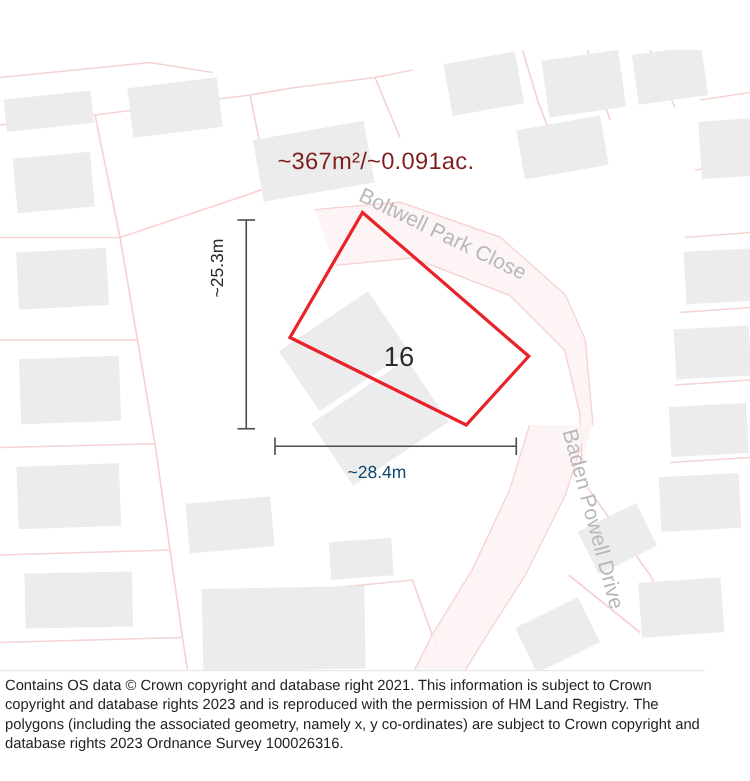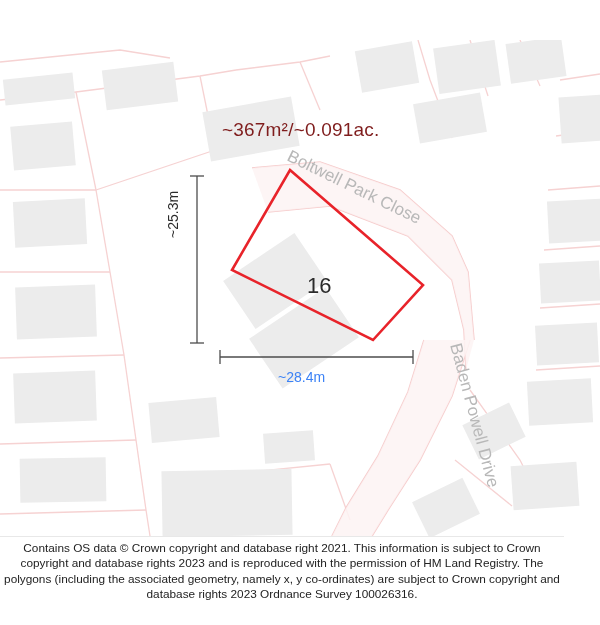--- a/index.html
+++ b/index.html
@@ -66,21 +66,21 @@
     left: 307px;
     top: 233px;
     font-size: 22px;
     color: #2b2b2b;
   }
   .dim-horizontal {
     position: absolute;
     left: 278px;
     top: 329px;
     font-size: 14px;
-    color: #3b82f6;
+    color: #0c4a6e;
   }
   .dim-vertical {
     position: absolute;
     left: 165px;
     top: 198px;
     font-size: 14px;
     color: #2b2b2b;
     transform: rotate(-90deg);
     transform-origin: left top;
     white-space: nowrap;
@@ -91,21 +91,20 @@
     top: 536px;
     left: 0;
     width: 564px;
     height: 89px;
     box-sizing: border-box;
     padding: 4px 4px 0 4px;
     font-size: 11.8px;
     line-height: 15.4px;
     color: #222;
     border-top: 1px solid #e8e8e8;
-    text-align: center;
   }
 </style>
 </head>
 <body>
 
 <div class="page">
 
 
   <div class="map">
     <svg width="600" height="496" viewBox="0 0 600 496" xmlns="http://www.w3.org/2000/svg">

